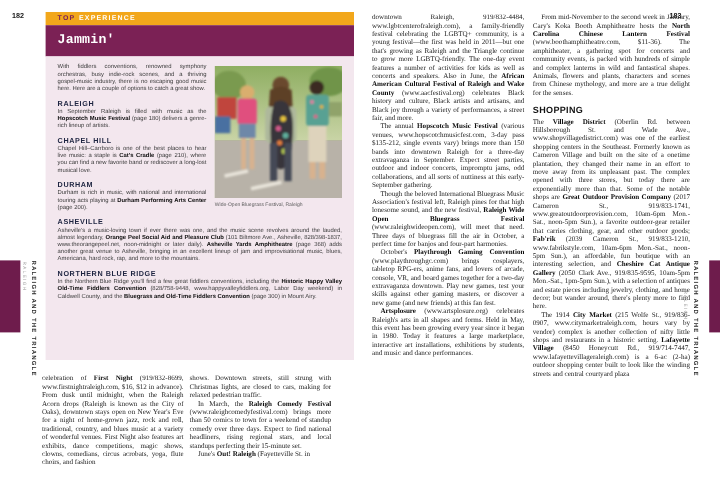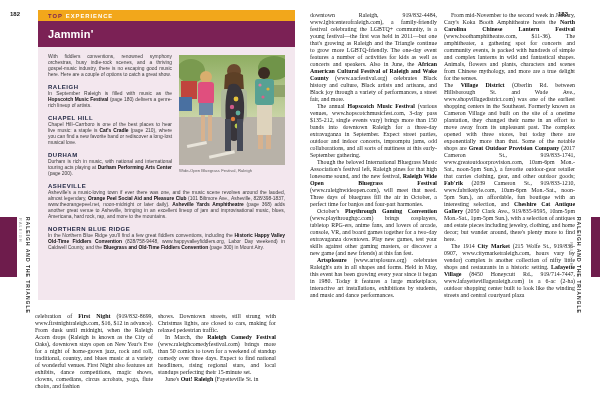--- a/index.html
+++ b/index.html
@@ -18,21 +18,21 @@
   #pagenum-right{left:258px;top:11px;}
   
   .kicker-band{position:absolute;left:38px;top:10px;width:257px;height:11px;
     background:var(--band-orange);display:flex;align-items:center;
     font-family:"Liberation Sans",sans-serif;font-weight:700;font-size:5.8px;
     letter-spacing:1px;padding-left:10px;box-sizing:border-box;}
   .kicker-top{color:var(--plum);margin-right:3px;}
   .kicker-rest{color:#fff;}
   .title-band{position:absolute;left:38px;top:21px;width:257px;height:26px;
     background:var(--plum);display:flex;align-items:center;
-    font-family:Liberation Sans, sans-serif;font-weight:700;font-size:11px;
+    font-family:Liberation Mono, monospace;font-weight:700;font-size:11px;
     color:#fff;padding-left:10px;box-sizing:border-box;letter-spacing:.2px;}
   .feature-box{position:absolute;left:38px;top:47px;width:257px;height:253px;
     background:var(--box-pink);box-sizing:border-box;padding:7px 10px 6px 10px;
     overflow:hidden;font-family:"Liberation Sans",sans-serif;}
   .photo-wrap{float:right;width:106px;margin:1px 0 3px 7px;}
   .photo{width:106px;height:110px;overflow:hidden;background:#9fae7c;}
   .caption{font-family:"Liberation Sans",sans-serif;font-size:4.2px;
     color:#5c5c5c;margin-top:2.5px;line-height:5px;}
   .box-intro,.box-p{font-size:4.9px;line-height:6px;color:#3a3a3a;
     text-align:justify;margin:0;}
@@ -164,20 +164,21 @@
 
   <div class="col" id="rcol1">
       <p class="body-p"><span>downtown Raleigh, 919/832-4484, www.lgbtcenterofraleigh.com), a family-friendly festival celebrating the LGBTQ+ community, is a young festival—the first was held in 2011—but one that's growing as Raleigh and the Triangle continue to grow more LGBTQ-friendly. The one-day event features a number of activities for kids as well as concerts and speakers. Also in June, the </span><span class="b">African American Cultural Festival of Raleigh and Wake County</span><span> (www.aacfestival.org) celebrates Black history and culture, Black artists and artisans, and Black joy through a variety of performances, a street fair, and more.</span></p>
       <p class="body-p ind"><span>The annual </span><span class="b">Hopscotch Music Festival</span><span> (various venues, www.hopscotchmusicfest.com, 3-day pass $135-212, single events vary) brings more than 150 bands into downtown Raleigh for a three-day extravaganza in September. Expect street parties, outdoor and indoor concerts, impromptu jams, odd collaborations, and all sorts of nuttiness at this early-September gathering.</span></p>
       <p class="body-p ind"><span>Though the beloved International Bluegrass Music Association's festival left, Raleigh pines for that high lonesome sound, and the new festival, </span><span class="b">Raleigh Wide Open Bluegrass Festival</span><span> (www.raleighwideopen.com), will meet that need. Three days of bluegrass fill the air in October, a perfect time for banjos and four-part harmonies.</span></p>
       <p class="body-p ind"><span>October's </span><span class="b">Playthrough Gaming Convention</span><span> (www.playthroughgc.com) brings cosplayers, tabletop RPG-ers, anime fans, and lovers of arcade, console, VR, and board games together for a two-day extravaganza downtown. Play new games, test your skills against other gaming masters, or discover a new game (and new friends) at this fan fest.</span></p>
       <p class="body-p ind"><span class="b">Artsplosure</span><span> (www.artsplosure.org) celebrates Raleigh's arts in all shapes and forms. Held in May, this event has been growing every year since it began in 1980. Today it features a large marketplace, interactive art installations, exhibitions by students, and music and dance performances.</span></p>
     </div>
   <div class="col" id="rcol2">
       <p class="body-p ind"><span>From mid-November to the second week in January, Cary's Koka Booth Amphitheatre hosts the </span><span class="b">North Carolina Chinese Lantern Festival</span><span> (www.boothamphitheatre.com, $11-36). The amphitheater, a gathering spot for concerts and community events, is packed with hundreds of simple and complex lanterns in wild and fantastical shapes. Animals, flowers and plants, characters and scenes from Chinese mythology, and more are a true delight for the senses.</span></p>
+      <div class="shopping-head">SHOPPING</div>
       <p class="body-p"><span>The </span><span class="b">Village District</span><span> (Oberlin Rd. between Hillsborough St. and Wade Ave., www.shopvillagedistrict.com) was one of the earliest shopping centers in the Southeast. Formerly known as Cameron Village and built on the site of a onetime plantation, they changed their name in an effort to move away from its unpleasant past. The complex opened with three stores, but today there are exponentially more than that. Some of the notable shops are </span><span class="b">Great Outdoor Provision Company</span><span> (2017 Cameron St., 919/833-1741, www.greatoutdoorprovision.com, 10am-6pm Mon.-Sat., noon-5pm Sun.), a favorite outdoor-gear retailer that carries clothing, gear, and other outdoor goods; </span><span class="b">Fab'rik</span><span> (2039 Cameron St., 919/833-1210, www.fabrikstyle.com, 10am-6pm Mon.-Sat., noon-5pm Sun.), an affordable, fun boutique with an interesting selection, and </span><span class="b">Cheshire Cat Antique Gallery</span><span> (2050 Clark Ave., 919/835-9595, 10am-5pm Mon.-Sat., 1pm-5pm Sun.), with a selection of antiques and estate pieces including jewelry, clothing, and home decor; but wander around, there's plenty more to find here.</span></p>
       <p class="body-p ind"><span>The 1914 </span><span class="b">City Market</span><span> (215 Wolfe St., 919/836-0907, www.citymarketraleigh.com, hours vary by vendor) complex is another collection of nifty little shops and restaurants in a historic setting. </span><span class="b">Lafayette Village</span><span> (8450 Honeycutt Rd., 919/714-7447, www.lafayettevillageraleigh.com) is a 6-ac (2-ha) outdoor shopping center built to look like the winding streets and central courtyard plaza</span></p>
     </div>
 
   <div class="tab" id="tab-right"></div>
   <div class="vtext small" id="vsec-right">RALEIGH</div>
   <div class="vtext big" id="vchap-right">RALEIGH AND THE TRIANGLE</div>
 </div>
 
 </body></html>

